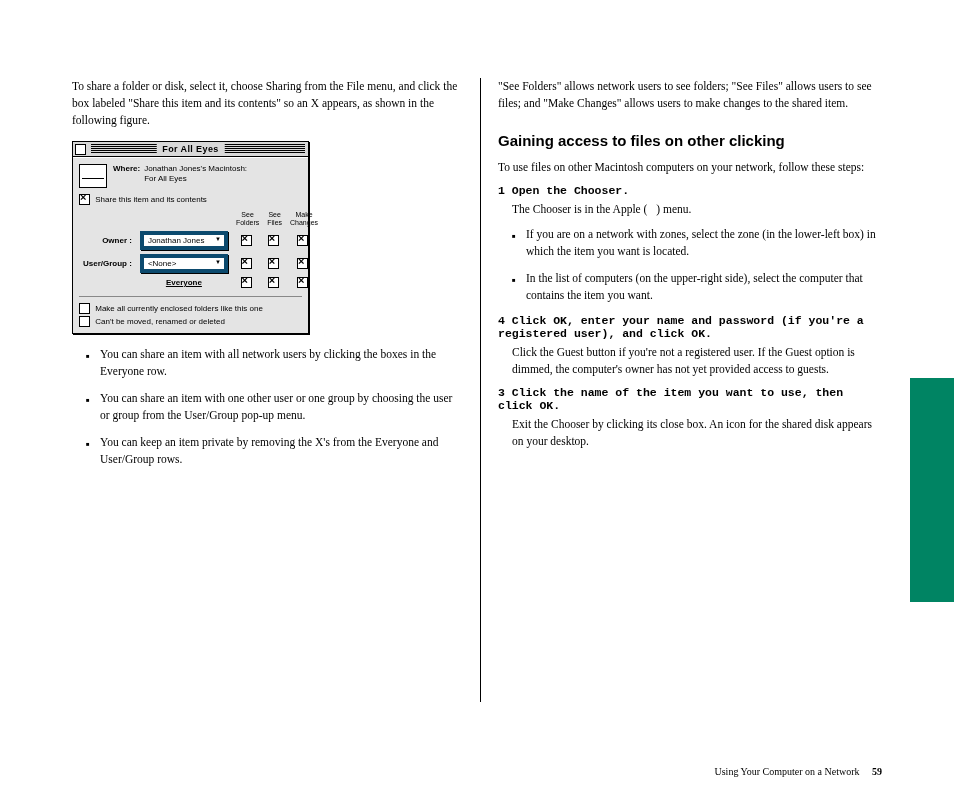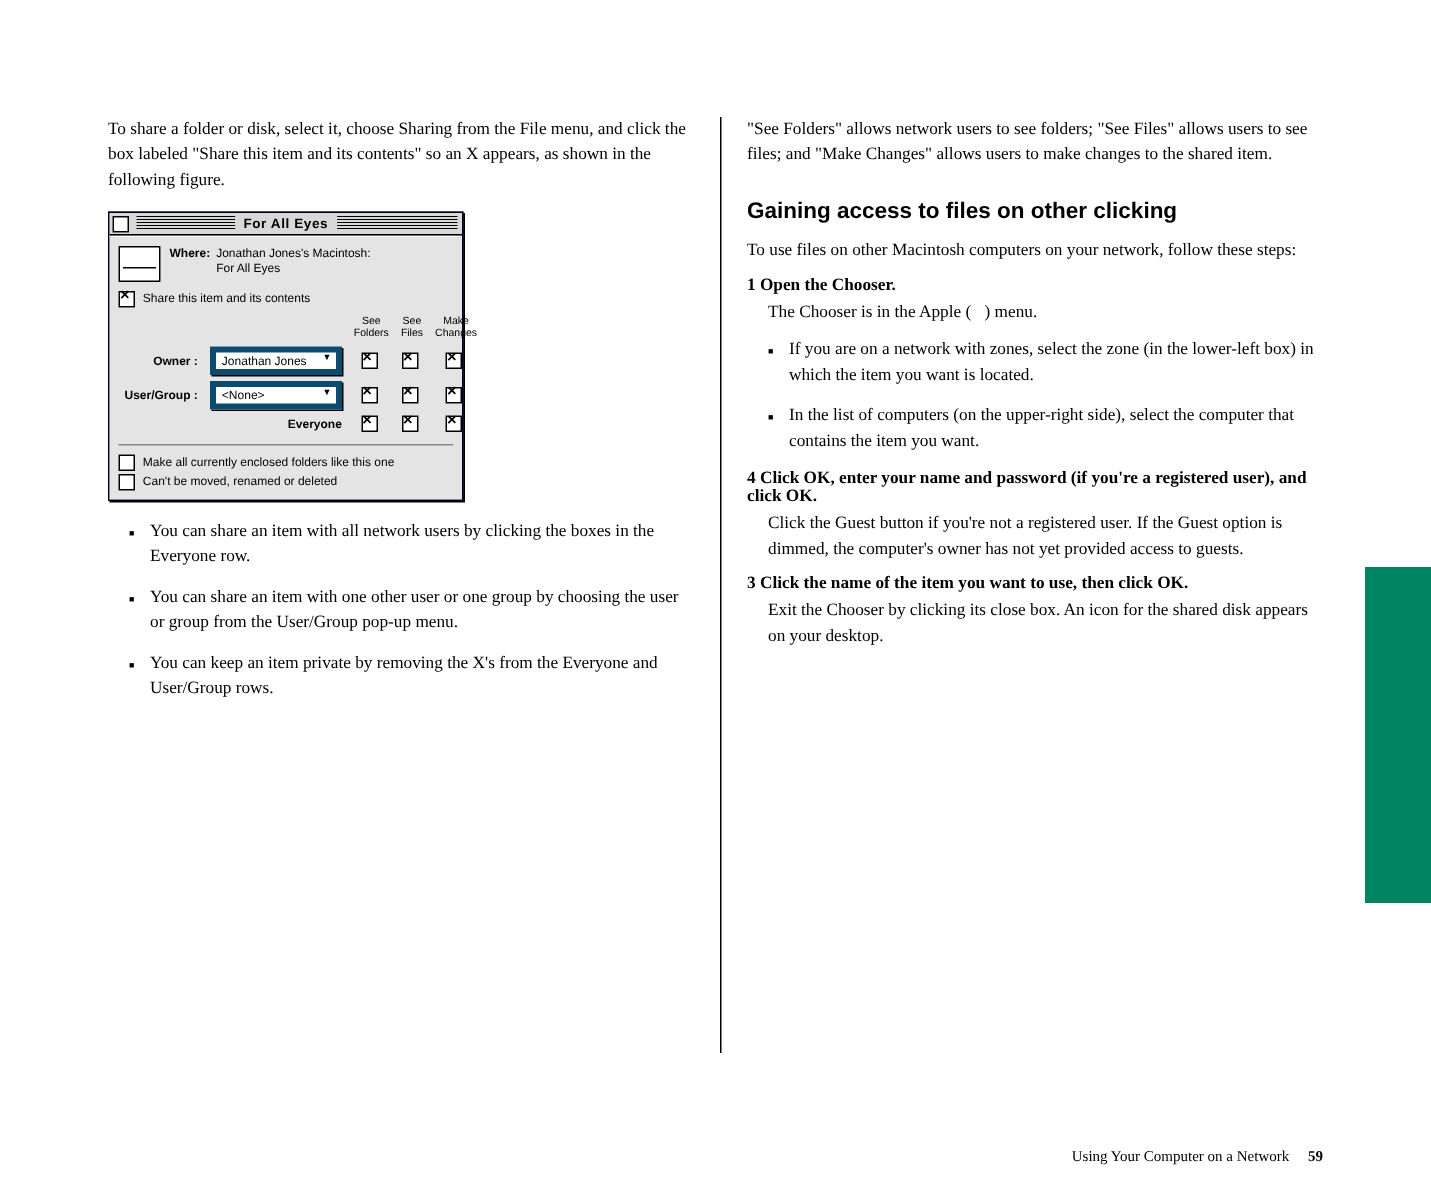--- a/index.html
+++ b/index.html
@@ -49,21 +49,21 @@
 }
 
 .section-heading {
   font-family: 'Helvetica Neue', Arial, sans-serif;
   font-size: 15px;
   font-weight: bold;
   margin: 20px 0 10px 0;
 }
 
 .numbered-start {
-  font-family: Liberation Serif, serif;
+  font-family: Liberation Mono, monospace;
   font-weight: bold;
   font-size: 11.5px;
   margin: 8px 0 4px 0;
 }
 
 .body-text {
   font-size: 11.5px;
   line-height: 17px;
   color: #000;
   margin-bottom: 8px;
@@ -87,21 +87,21 @@
   content: "■";
   position: absolute;
   left: 14px;
   top: 2px;
   font-size: 6px;
   color: #000;
 }
 
 .screenshot-box {
   width: 235px;
-  background: #6d28d9;
+  background: #a16207;
   border: 1px solid #000;
   margin: 12px 0;
   font-family: Geneva, 'Helvetica Neue', Arial, sans-serif;
   font-size: 8px;
   box-shadow: 1px 1px 0 #000;
 }
 
 .window-titlebar {
   display: flex;
   align-items: center;
@@ -338,21 +338,21 @@
           </tr>
           <tr>
             <td class="label">User/Group :</td>
             <td><span class="popup">&lt;None&gt;</span></td>
             <td><span class="chk checked"></span></td>
             <td><span class="chk checked"></span></td>
             <td><span class="chk checked"></span></td>
           </tr>
           <tr>
             <td class="label"></td>
-            <td class="label" style="text-align:right;">Everyone</td>
+            <td class="label" style="text-align:center;text-decoration:underline;">Everyone</td>
             <td><span class="chk checked"></span></td>
             <td><span class="chk checked"></span></td>
             <td><span class="chk checked"></span></td>
           </tr>
         </tbody>
           </table>
 
         <div class="footer-area">
           <div class="foot-row">
             <span class="chk"></span>

